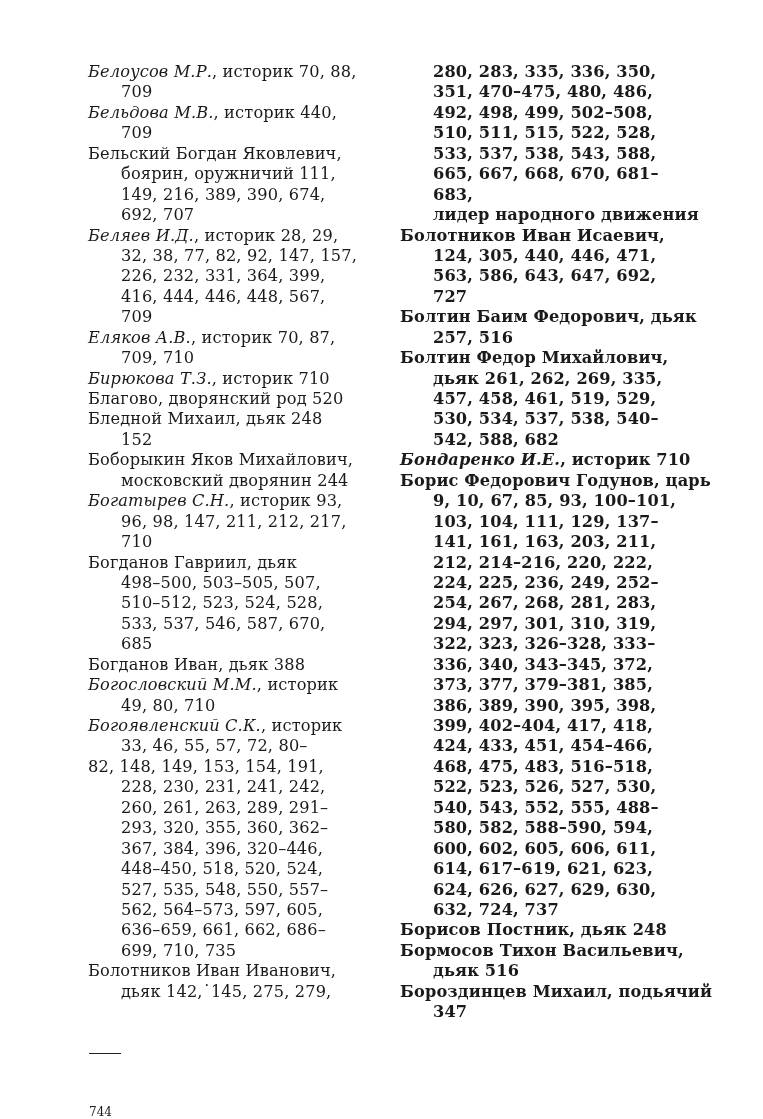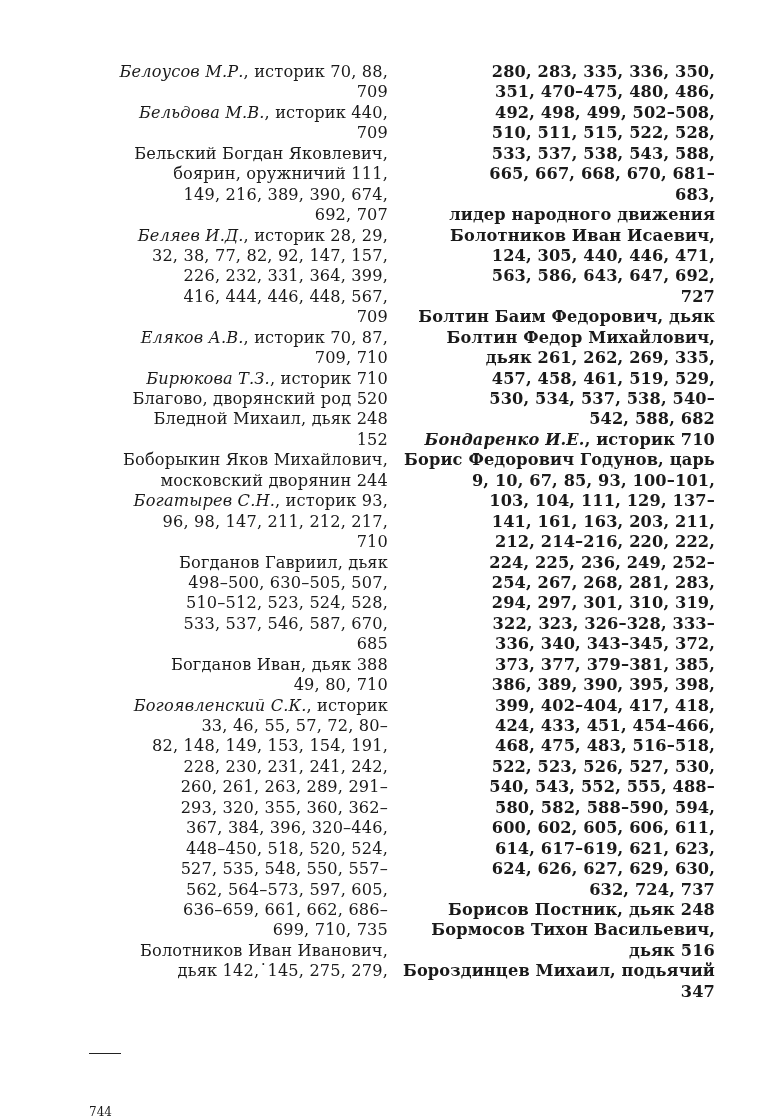--- a/index.html
+++ b/index.html
@@ -1,21 +1,21 @@
 <!DOCTYPE html>
 <html><head>
 <meta charset="utf-8">
 <style>
   html, body { margin: 0; padding: 0; background: #ffffff; }
   body {
     width: 763px; height: 1119px; position: relative; overflow: hidden;
     font-family: "DejaVu Serif", "Liberation Serif", serif;
     color: #1a1a1a;
   }
-  .page { position: absolute; left: 0; top: 0; width: 763px; height: 1119px; text-align: right; }
+  .page { position: absolute; left: 0; top: 0; width: 763px; height: 1119px; }
   .col {
     position: absolute; top: 62px;
     font-size: 16.2px; line-height: 20.45px;
     letter-spacing: 0.15px;
   }
   .col-left { left: 88px; width: 300px; }
   .col-right { left: 400px; width: 315px; font-weight: bold; }
   .line { white-space: nowrap; height: 20.45px; }
   .line.indent { padding-left: 33px; }
   .it { font-style: italic; }
@@ -51,25 +51,26 @@
       <div class="line"><span class="it">Бирюкова Т.З.</span><span>, историк 710</span></div>
       <div class="line"><span>Благово, дворянский род 520</span></div>
       <div class="line"><span>Бледной Михаил, дьяк 248</span></div>
       <div class="line indent"><span>152</span></div>
       <div class="line"><span>Боборыкин Яков Михайлович,</span></div>
       <div class="line indent"><span>московский дворянин 244</span></div>
       <div class="line"><span class="it">Богатырев С.Н.</span><span>, историк 93,</span></div>
       <div class="line indent"><span>96, 98, 147, 211, 212, 217,</span></div>
       <div class="line indent"><span>710</span></div>
       <div class="line"><span>Богданов Гавриил, дьяк</span></div>
-      <div class="line indent"><span>498–500, 630–505, 507,</span></div>
+      <div class="line indent"><span>498–500, 503–505, 507,</span></div>
       <div class="line indent"><span>510–512, 523, 524, 528,</span></div>
       <div class="line indent"><span>533, 537, 546, 587, 670,</span></div>
       <div class="line indent"><span>685</span></div>
       <div class="line"><span>Богданов Иван, дьяк 388</span></div>
+      <div class="line"><span class="it">Богословский М.М.</span><span>, историк</span></div>
       <div class="line indent"><span>49, 80, 710</span></div>
       <div class="line"><span class="it">Богоявленский С.К.</span><span>, историк</span></div>
       <div class="line indent"><span>33, 46, 55, 57, 72, 80–</span></div>
       <div class="line"><span>82, 148, 149, 153, 154, 191,</span></div>
       <div class="line indent"><span>228, 230, 231, 241, 242,</span></div>
       <div class="line indent"><span>260, 261, 263, 289, 291–</span></div>
       <div class="line indent"><span>293, 320, 355, 360, 362–</span></div>
       <div class="line indent"><span>367, 384, 396, 320–446,</span></div>
       <div class="line indent"><span>448–450, 518, 520, 524,</span></div>
       <div class="line indent"><span>527, 535, 548, 550, 557–</span></div>
@@ -86,20 +87,21 @@
       <div class="line indent"><span>510, 511, 515, 522, 528,</span></div>
       <div class="line indent"><span>533, 537, 538, 543, 588,</span></div>
       <div class="line indent"><span>665, 667, 668, 670, 681–</span></div>
       <div class="line indent"><span>683,</span></div>
       <div class="line indent"><span>лидер народного движения</span></div>
       <div class="line"><span>Болотников Иван Исаевич,</span></div>
       <div class="line indent"><span>124, 305, 440, 446, 471,</span></div>
       <div class="line indent"><span>563, 586, 643, 647, 692,</span></div>
       <div class="line indent"><span>727</span></div>
       <div class="line"><span>Болтин Баим Федорович, дьяк</span></div>
+      <div class="line indent"><span>257, 516</span></div>
       <div class="line"><span>Болтин Федор Михайлович,</span></div>
       <div class="line indent"><span>дьяк 261, 262, 269, 335,</span></div>
       <div class="line indent"><span>457, 458, 461, 519, 529,</span></div>
       <div class="line indent"><span>530, 534, 537, 538, 540–</span></div>
       <div class="line indent"><span>542, 588, 682</span></div>
       <div class="line"><span class="it">Бондаренко И.Е.</span><span>, историк 710</span></div>
       <div class="line"><span>Борис Федорович Годунов, царь</span></div>
       <div class="line indent"><span>9, 10, 67, 85, 93, 100–101,</span></div>
       <div class="line indent"><span>103, 104, 111, 129, 137–</span></div>
       <div class="line indent"><span>141, 161, 163, 203, 211,</span></div>

